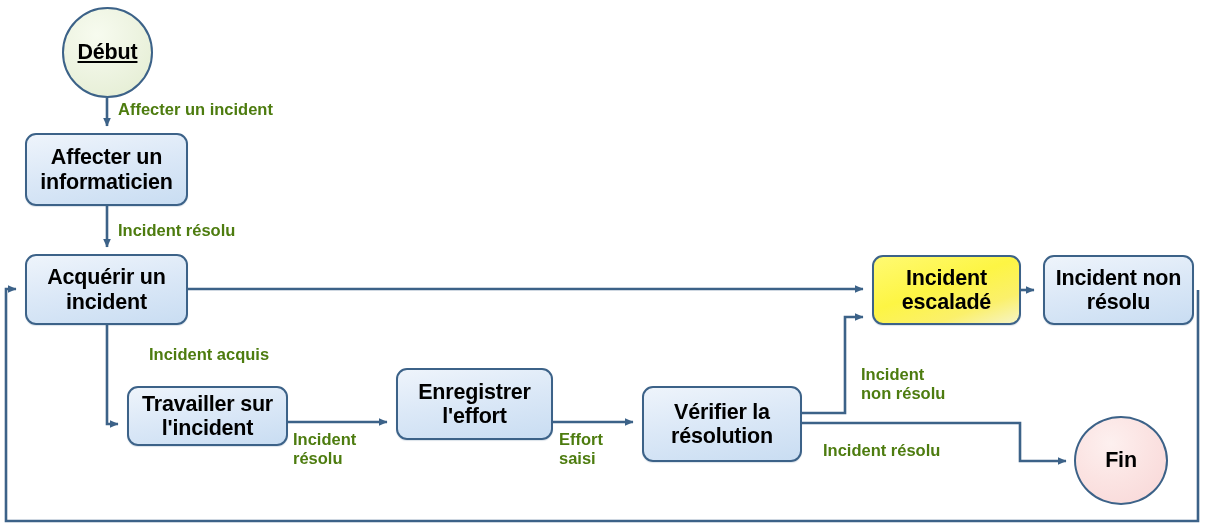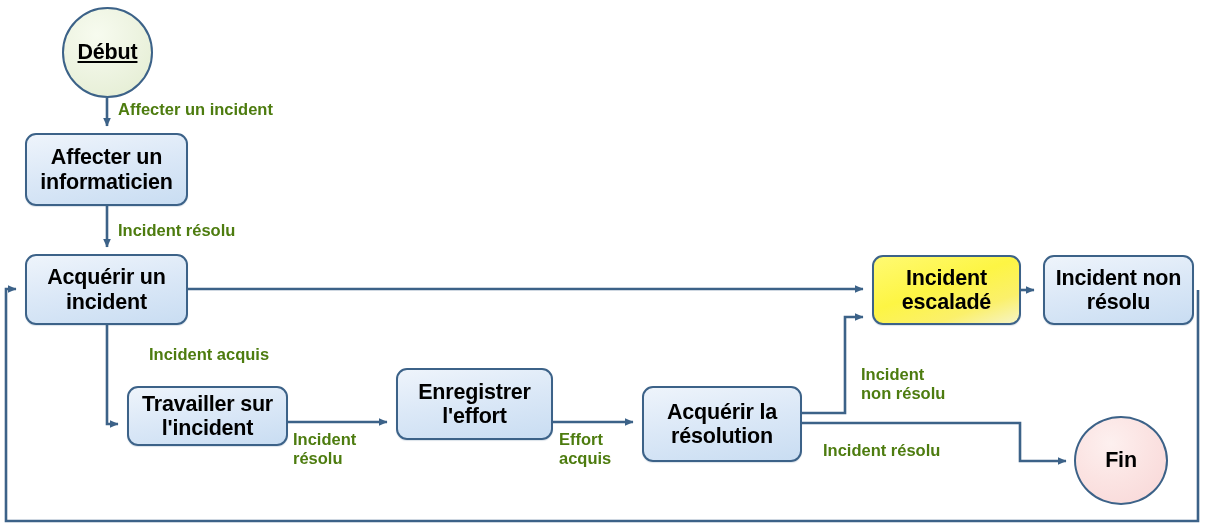--- a/index.html
+++ b/index.html
@@ -131,21 +131,21 @@
     <span class="nlabel">Travailler sur
 l'incident</span>
   </div>
 
   <div class="node process" style="left:396px; top:368px; width:157px; height:72px;">
     <span class="nlabel">Enregistrer
 l'effort</span>
   </div>
 
   <div class="node process" style="left:642px; top:386px; width:160px; height:76px;">
-    <span class="nlabel">Acquérir la
+    <span class="nlabel">Vérifier la
 résolution</span>
   </div>
 
   <div class="node highlight" style="left:872px; top:255px; width:149px; height:70px;">
     <span class="nlabel">Incident
 escaladé</span>
   </div>
 
   <div class="node process" style="left:1043px; top:255px; width:151px; height:70px;justify-content:center;">
     <span class="nlabel">Incident non
@@ -160,20 +160,20 @@
 
   <div class="edge-label" style="left:118px; top:221px;">Incident résolu</div>
 
 
   <div class="edge-label" style="left:129px; top:345px;margin-left:20px;">Incident acquis</div>
 
   <div class="edge-label" style="left:293px; top:430px;">Incident
 résolu</div>
 
   <div class="edge-label" style="left:559px; top:430px;">Effort
-acquis</div>
+saisi</div>
 
   <div class="edge-label" style="left:861px; top:365px;">Incident
 non résolu</div>
 
   <div class="edge-label" style="left:823px; top:441px;">Incident résolu</div>
 
 </div>
 
 </body></html>

